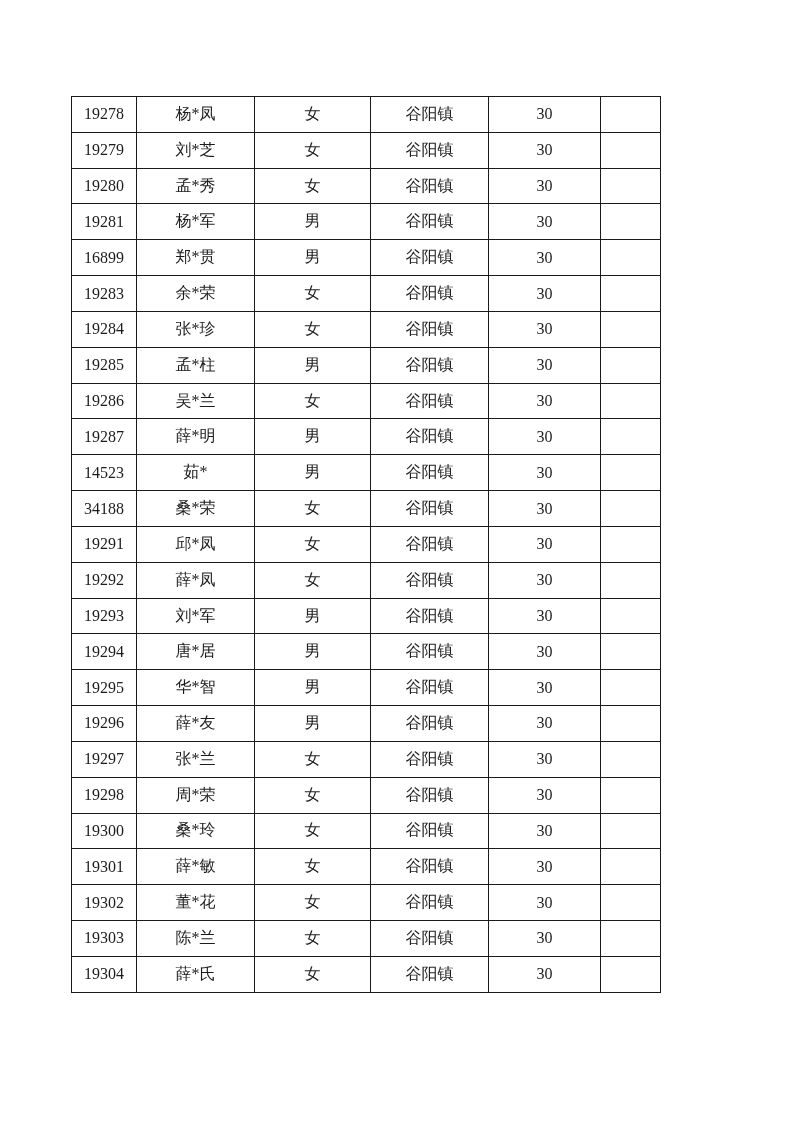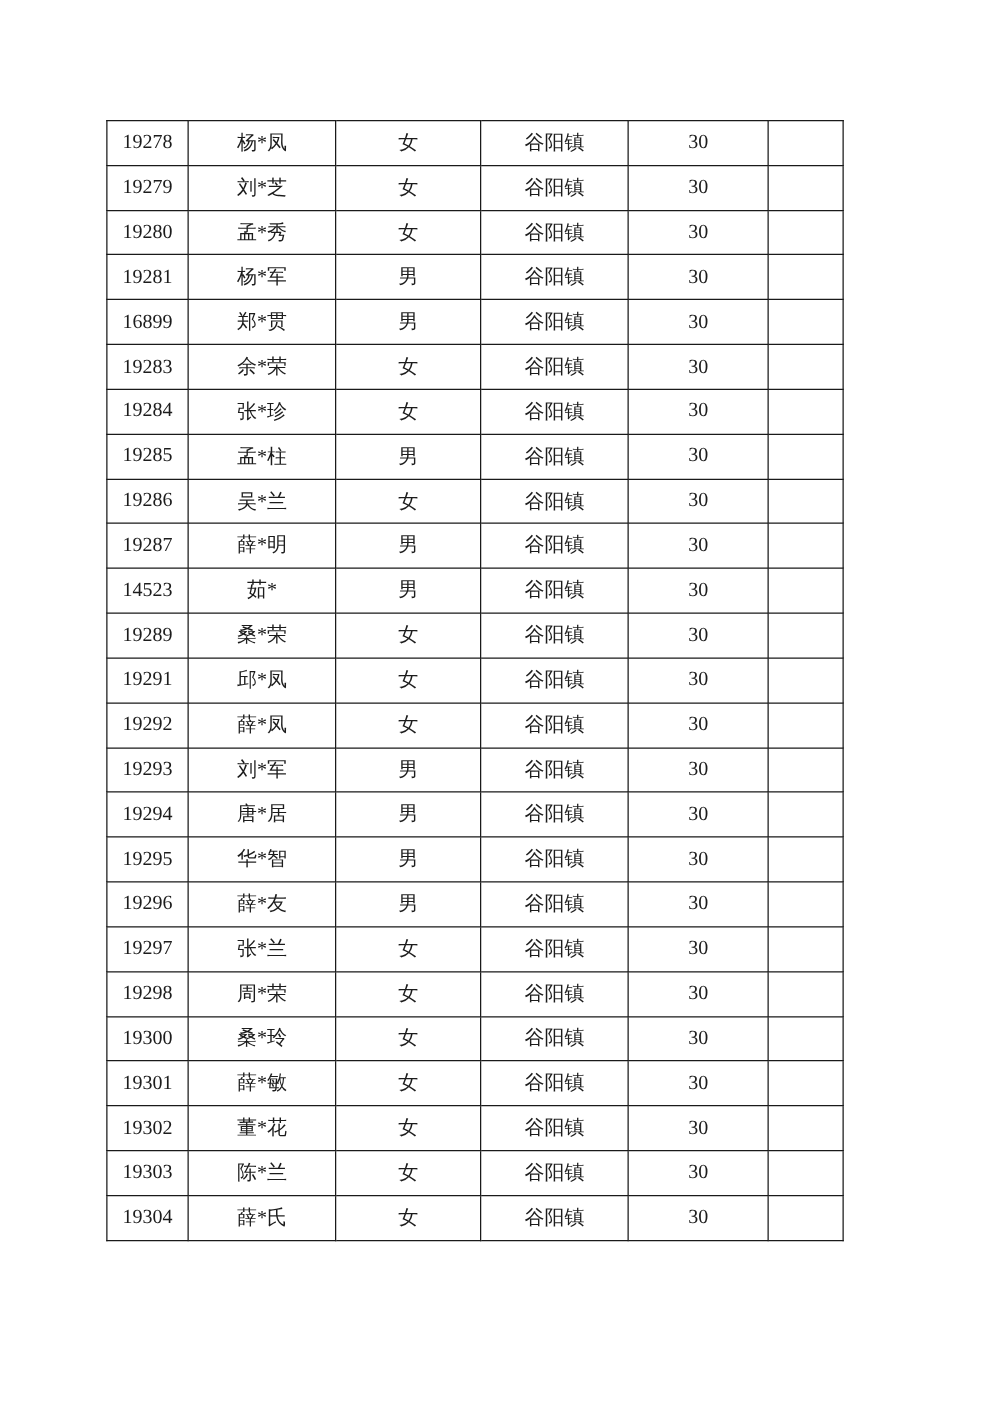--- a/index.html
+++ b/index.html
@@ -15,21 +15,20 @@
     color: #1c1c1c;
     overflow: hidden;
   }
   .sheet {
     position: absolute;
     left: 0;
     top: 0;
     width: 638px;
     height: 1122px;
     background: #ffffff;
-    margin-left: 14px;
   }
   table.data-table {
     position: absolute;
     left: 71px;
     top: 96px;
     width: 589px;
     height: 897px;
     border-collapse: collapse;
     table-layout: fixed;
   }
@@ -145,21 +144,21 @@
         </tr>
         <tr>
           <td>14523</td>
           <td>茹*</td>
           <td>男</td>
           <td>谷阳镇</td>
           <td>30</td>
           <td></td>
         </tr>
         <tr>
-          <td>19289</td>
+          <td>34188</td>
           <td>桑*荣</td>
           <td>女</td>
           <td>谷阳镇</td>
           <td>30</td>
           <td></td>
         </tr>
         <tr>
           <td>19291</td>
           <td>邱*凤</td>
           <td>女</td>

